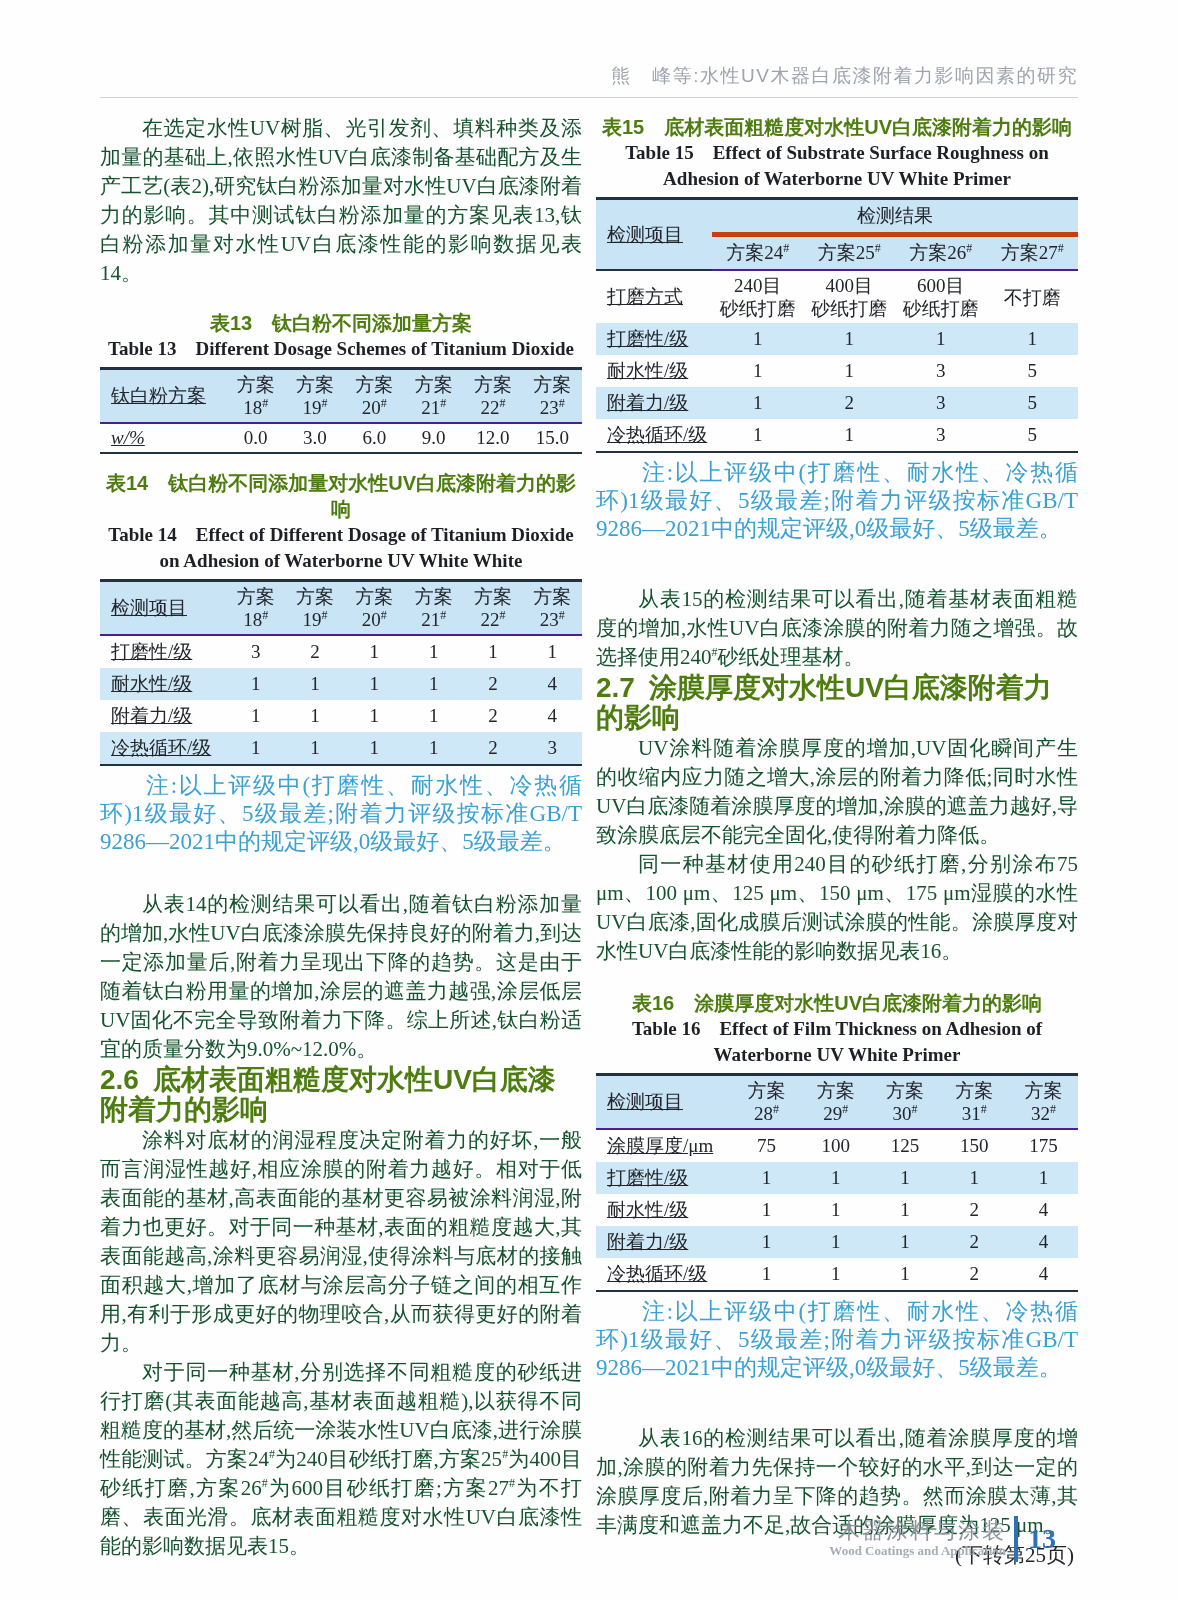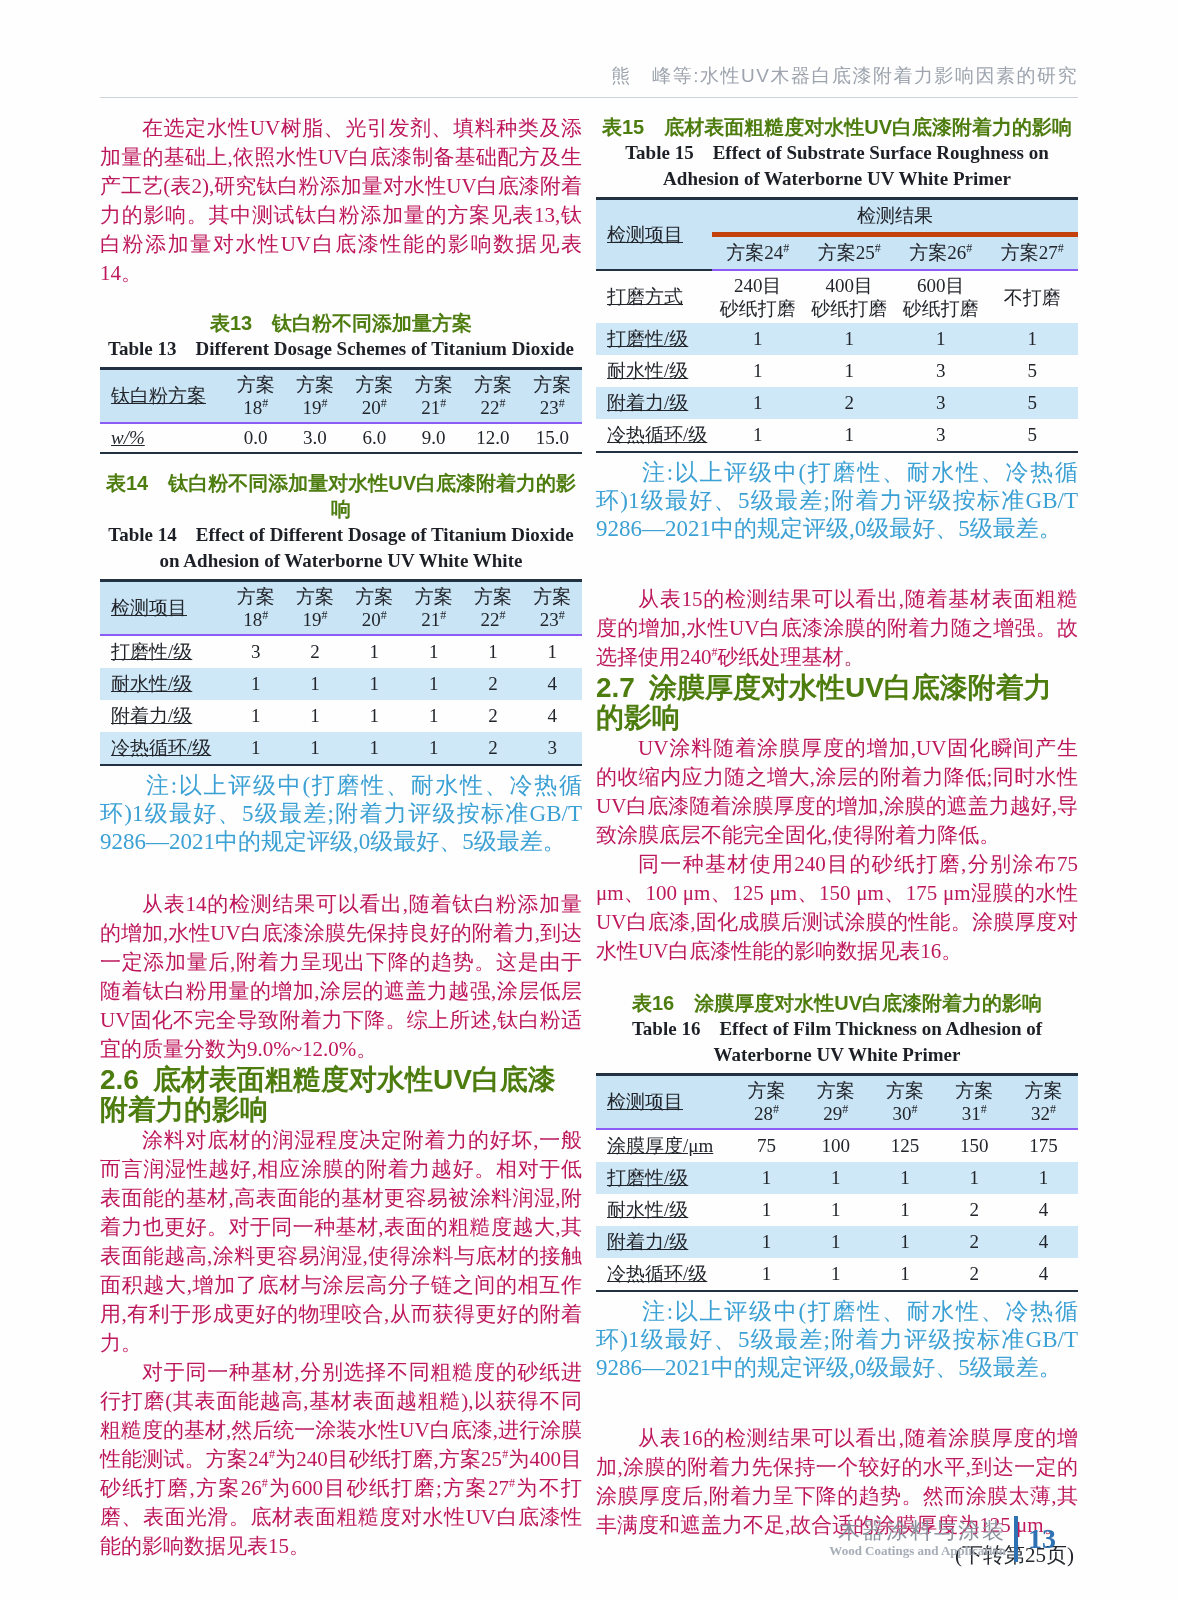--- a/index.html
+++ b/index.html
@@ -18,21 +18,21 @@
     font-family:"Liberation Sans","DejaVu Sans",sans-serif; font-weight:400;
   }
   .head-rule { position:absolute; top:97px; left:100px; width:978px; height:0; border-top:1px solid #cdd2d8; }
 
   
   .col { position:absolute; top:114px; width:482px; }
   .col-left { left:100px; }
   .col-right { left:596px; }
 
   p.body {
-    font-size:21px; line-height:29px; color:#be185d;
+    font-size:21px; line-height:29px; color:#14532d;
     text-align:justify; text-indent:2em;
   }
   sup.hash { font-size:12px; line-height:0; vertical-align:super; }
 
   h3.sec {
     font-family:"Liberation Sans","DejaVu Sans",sans-serif;
     font-size:28px; line-height:30px; font-weight:bold; color:#4d7c0f;
     margin:1px 0;
   }
   h3.sec .sec-t { margin-left:14px; }
@@ -52,21 +52,21 @@
     width:100%; border-collapse:collapse; table-layout:fixed;
     border-top:3px solid #223242; border-bottom:2px solid #223242;
     font-size:19px; color:#22252b;
   }
   table.data th, table.data td {
     font-weight:normal; text-align:center; vertical-align:middle; padding:3px 0;
   }
   table.data .lab { text-align:left; padding-left:11px;text-decoration:underline; }
   .thead-bg { background:#c9e4f5; }
   tr.alt { background:#cfe8f7; }
-  tr.hdr th { border-bottom:2px solid #8b5cf6; }
+  tr.hdr th { border-bottom:2px solid #4c1d95; }
   .blk { display:block; line-height:23px; }
   .sub-rule { border-bottom:5px solid #c2410c; }
   td.two { white-space:pre-line; line-height:23px; padding:4px 0; }
   .ital { font-style:italic; }
   .gap30 { height:22px; } .gap22 { height:16px; } .gap28 { height:24px; } .mt20 { margin-top:18px; }
 
   .contin { font-size:21px; line-height:30px; text-align:right; padding-right:4px; }
 
   
   .footer { position:absolute; top:1516px; right:122px; display:flex; align-items:center; }

